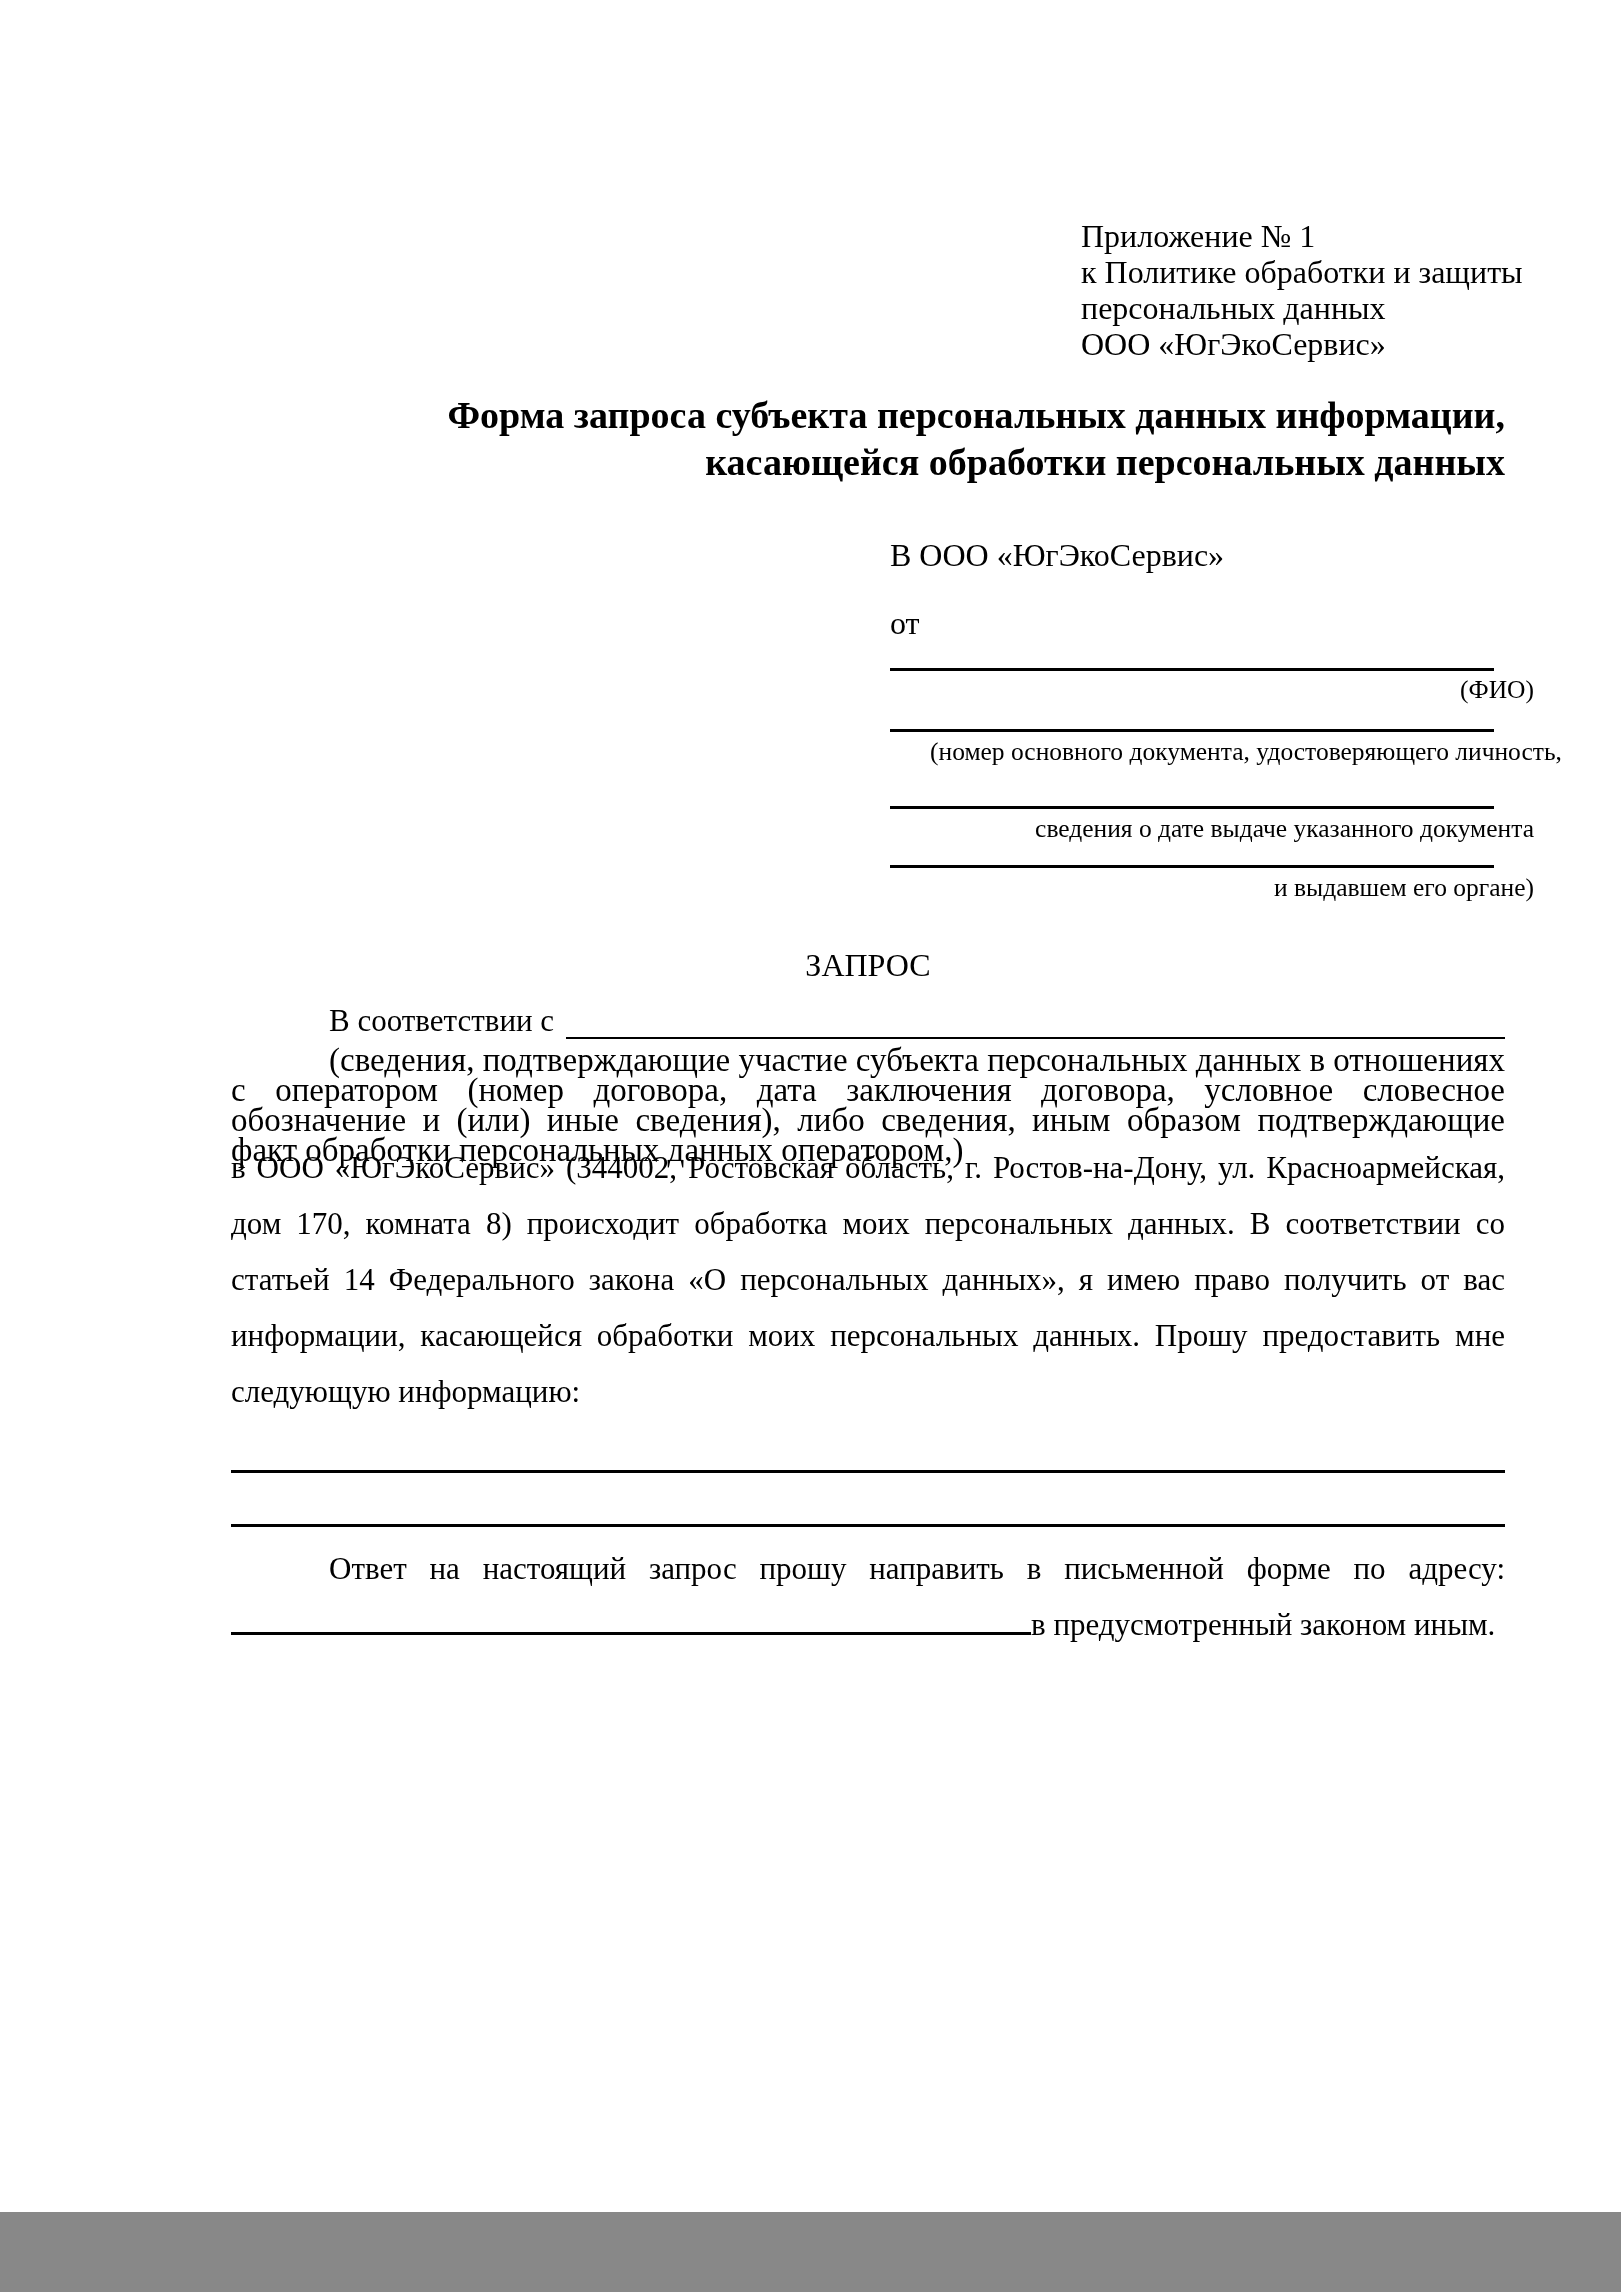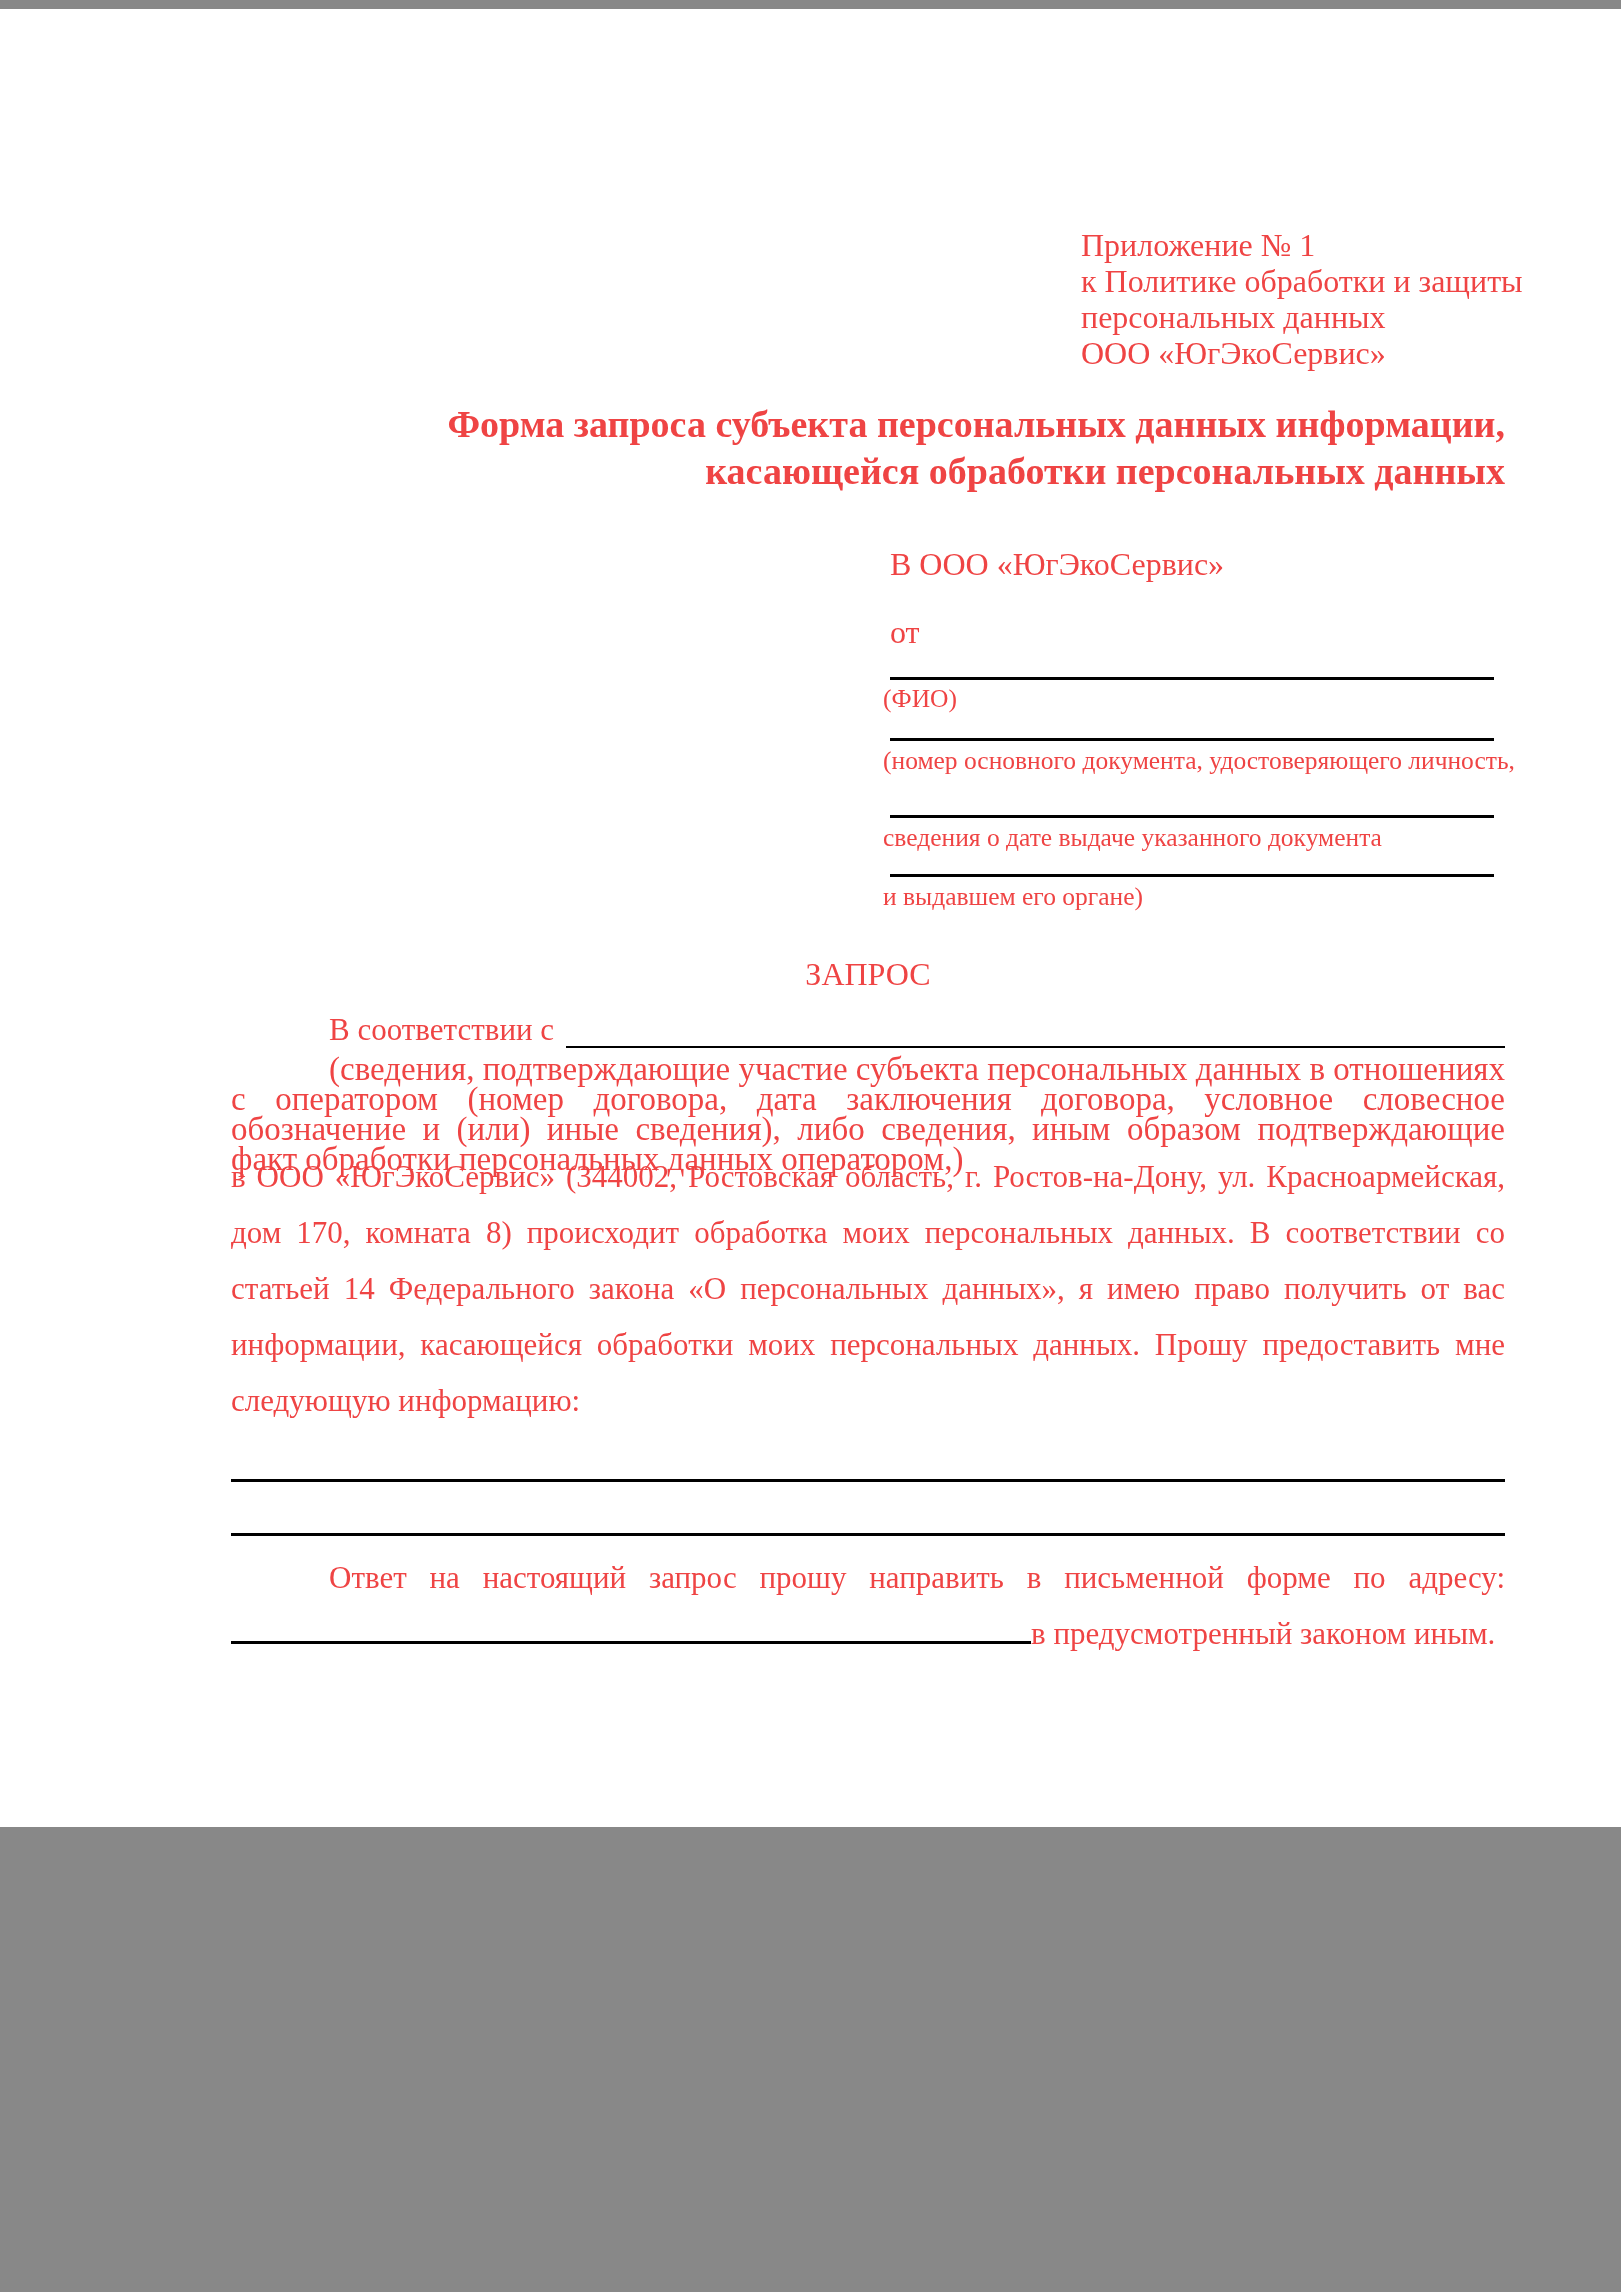--- a/index.html
+++ b/index.html
@@ -3,24 +3,24 @@
 <meta charset="utf-8">
 <style>
   html, body {
     margin: 0;
     padding: 0;
     background: #888;
   }
   .page {
     position: relative;
     width: 1621px;
-    height: 1818px;
-    margin: 9px auto;
+    height: 2212px;
+    margin: 0 auto;
     background: #ffffff;
-    color: #ef4444;
+    color: #000000;
     font-family: "Liberation Serif", "DejaVu Serif", serif;
     overflow: hidden;
   }
   .abs { position: absolute; }
 
   
   .appendix {
     left: 1081px;
     top: 218px;
     font-size: 32px;
@@ -42,23 +42,23 @@
   
   .to-org   { left: 890px; top: 537px; font-size: 32px; white-space: nowrap; }
   .from-lbl { left: 890px; top: 605px; font-size: 32px; }
 
   .rule {
     height: 2.9px;
     background: #000000;
   }
   .field-rule { left: 890px; width: 604px; }
   .field-cap {
-    left: 883px;
+    left: 930px;
     width: 604px;
-    text-align: left;
+    text-align: right;
     font-size: 25.5px;
     line-height: 29px;
     white-space: nowrap;
   }
 
   
   .zapros {
     left: 231px;
     top: 947px;
     width: 1274px;

